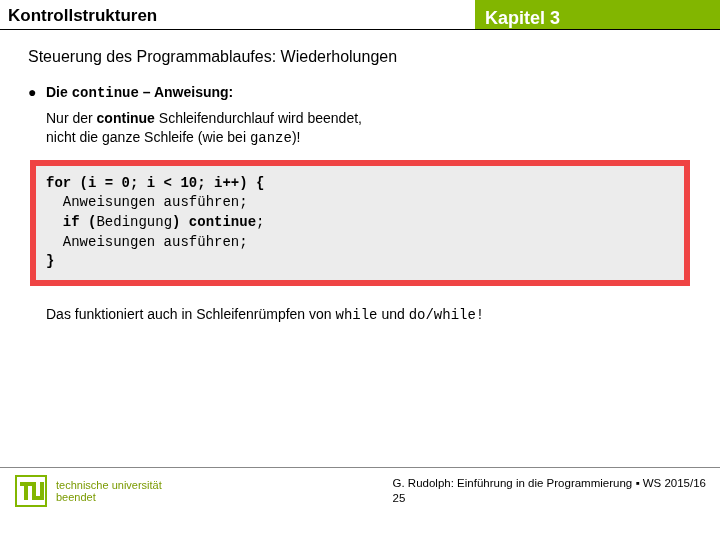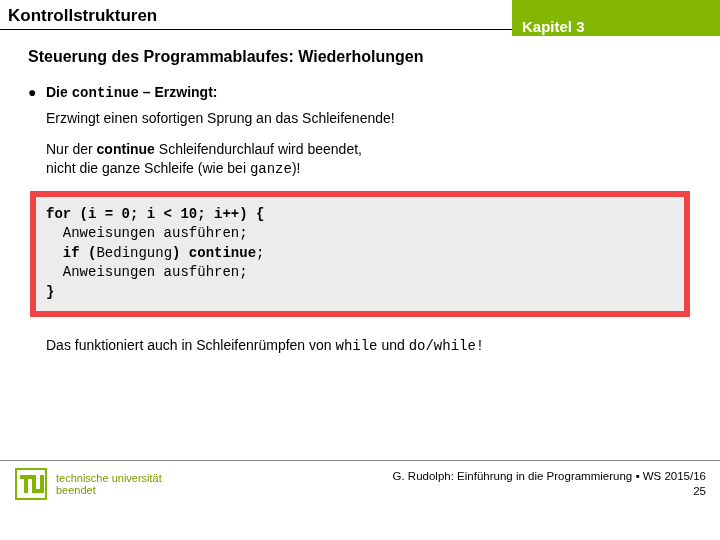--- a/index.html
+++ b/index.html
@@ -18,32 +18,32 @@
   }
   .header-left {
     flex: 1;
     background: #fff;
     color: #000;
     font-weight: bold;
     padding: 6px 8px;
     font-size: 17px;
   }
   .header-right {
-    width: 208px;
+    width: 245px;
     background: #82b600;
     color: #fff;
     font-weight: bold;
-    padding: 18px 10px;
-    font-size: 15px;
+    padding: 8px 10px;
+    font-size: 18px;
   }
   .content {
     padding: 18px 28px 0 28px;
   }
   .section-title {
-    font-weight: bold;
+    font-weight: normal;
     font-size: 16px;
     margin-bottom: 18px;
   }
   .bullet-row {
     display: flex;
     align-items: baseline;
     margin-bottom: 8px;
   }
   .bullet {
     width: 18px;
@@ -68,21 +68,21 @@
     line-height: 1.4;
     white-space: pre;
   }
   .codebox .bold { font-weight: bold; }
   .footnote {
     margin-left: 18px;
     margin-top: 20px;
   }
   .footer {
     position: absolute;
-    bottom: 12px;
+    bottom: 5px;
     left: 0;
     right: 0;
     height: 68px;
     border-top: 1px solid #888;
   }
   .footer-inner {
     display: flex;
     align-items: center;
     justify-content: space-between;
     padding: 6px 14px 0 14px;
@@ -93,45 +93,43 @@
     gap: 8px;
     color: #7a9a00;
   }
   .logo svg { display: block; }
   .logo-text {
     font-size: 11px;
     line-height: 1.1;
     color: #7a9a00;
   }
   .credit {
-    text-align: right;
     font-size: 11.5px;
     color: #000;
     line-height: 1.3;
   }
 </style>
 </head>
 <body>
 
 <div class="header">
   <div class="header-left">Kontrollstrukturen</div>
   <div class="header-right">Kapitel 3</div>
 </div>
 
 <div class="content">
   <div class="section-title">Steuerung des Programmablaufes: Wiederholungen</div>
 
   <div class="bullet-row">
     <span class="bullet">●</span>
     <span class="bullet-text">
-      <span>Die </span><span class="mono">continue</span><span> – Erzwingt:</span>
+      <span>Die </span><span class="mono">continue</span><span> – Anweisung:</span>
     </span>
   </div>
 
-  <div class="explain">Erzwingt einen sofortigen Sprung an das Schleifenende!</div>
 
   <div class="explain">
     <span>Nur der </span><b>continue</b><span> Schleifendurchlauf wird beendet,</span><br>
     <span>nicht die ganze Schleife (wie bei </span><span class="mono">ganze</span><span>)!</span>
   </div>
 
   <div class="codebox"><span class="bold">for (i = 0; i &lt; 10; i++) {</span>
 <span>  Anweisungen ausführen;</span>
 <span class="bold">  if (</span><span>Bedingung</span><span class="bold">) </span><span class="bold">continue</span><span>;</span>
 <span>  Anweisungen ausführen;</span>

